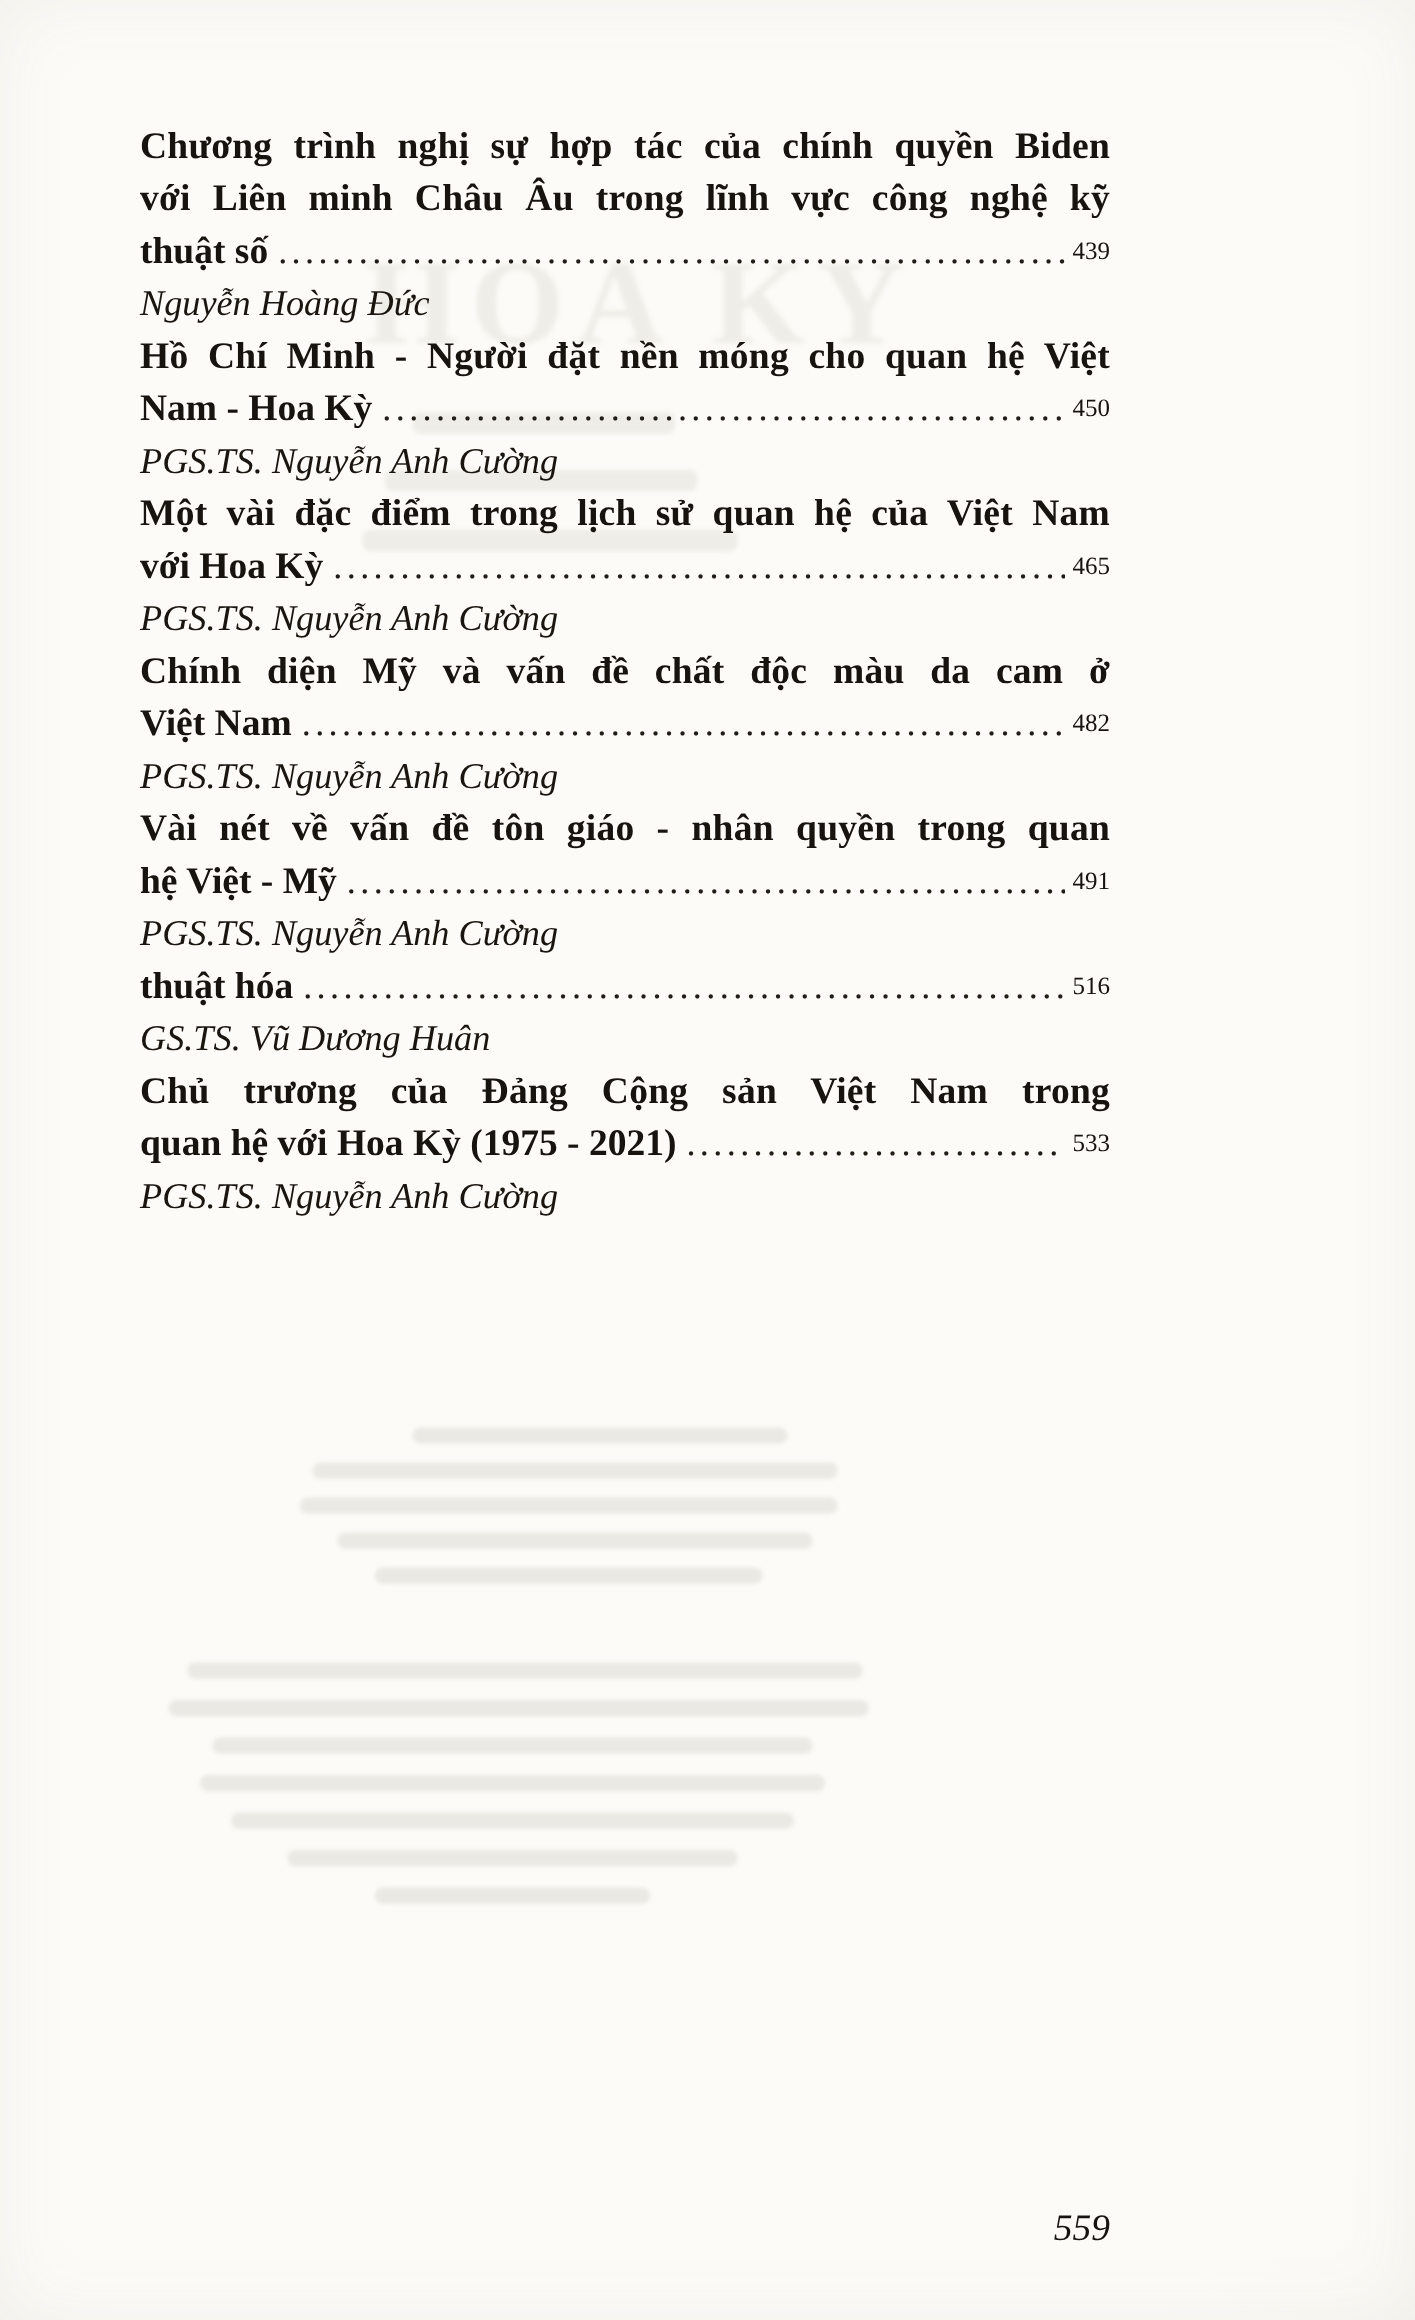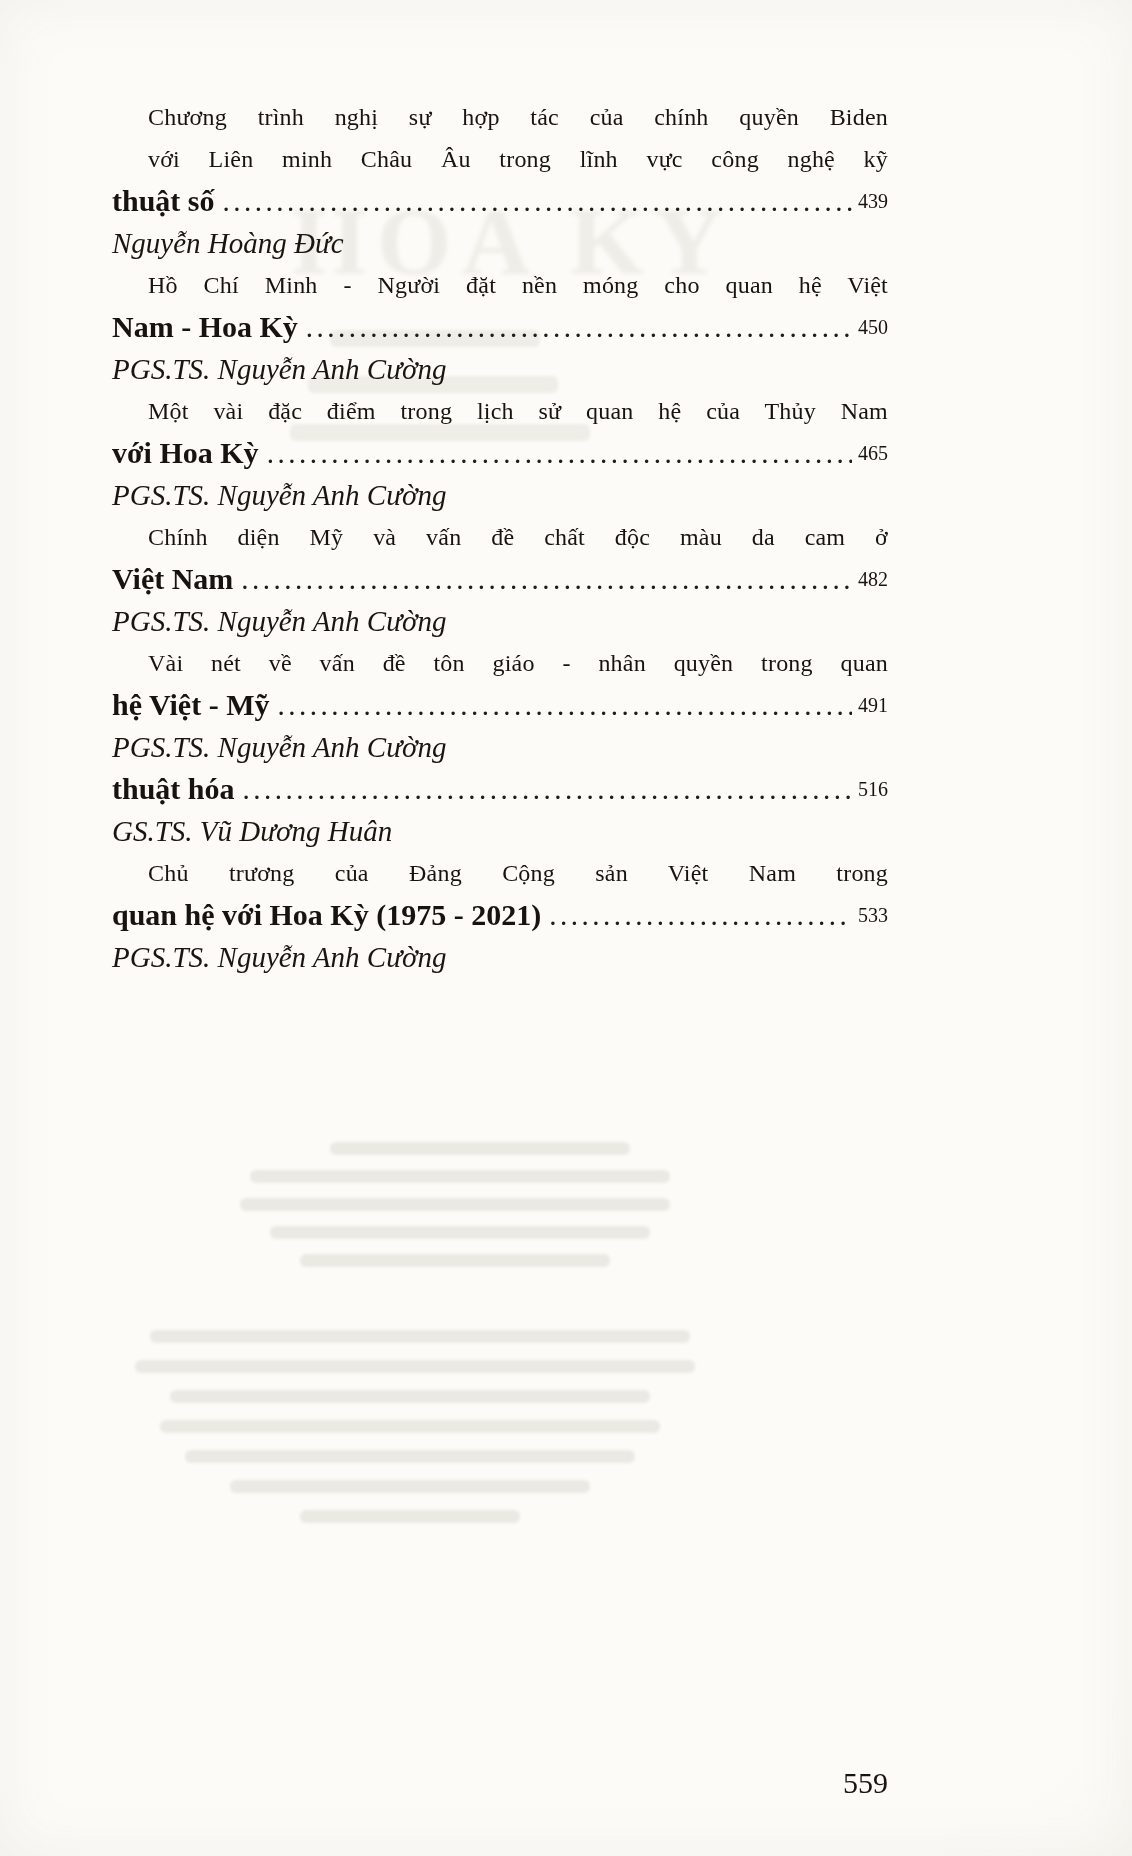--- a/index.html
+++ b/index.html
@@ -31,26 +31,25 @@
     filter:blur(1.5px);
   }
   .gbar.tall{height:17px;background:rgba(150,146,128,0.13);}
 
   
   .content{
     position:absolute;left:112px;top:96px;width:776px;
     color:#17130e;
   }
   .tline{
-    font-weight:normal;
-    font-size:24px;line-height:42px;
+    font-weight:bold;
+    font-size:30px;line-height:42px;
     text-align:justify;
     text-align-last:justify;
     letter-spacing:0.2px;
-    margin-left:36px;
   }
   .lastline{
     display:flex;align-items:flex-start;
     font-weight:bold;font-size:30px;line-height:42px;
   }
   .tend{white-space:nowrap;}
   .leader{
     flex:1;overflow:hidden;white-space:nowrap;
     margin:0 6px 0 8px;
     font-weight:normal;color:#201c16;
@@ -64,21 +63,21 @@
     font-size:20px;
   }
   .author{
     font-style:italic;font-weight:normal;
     font-size:29px;line-height:42px;
     text-align:left;padding-right:58px;
     color:#1a150f;
   }
   .folio{
     position:absolute;top:1766px;right:244px;
-    font-size:30px;color:#17130e;
+    font-size:30px;color:#17130e;font-style:italic;
   }
 </style>
 </head>
 <body>
 
 <div class="page">
 
   <div class="ghost ghost-watermark">HOA KY</div>
   <div class="gbar tall" style="top:330px;left:330px;width:210px;"></div>
   <div class="gbar tall" style="top:376px;left:308px;width:250px;"></div>
@@ -115,21 +114,21 @@
       <div class="tline">Hồ Chí Minh - Người đặt nền móng cho quan hệ Việt</div>
       <div class="lastline">
         <span class="tend">Nam - Hoa Kỳ</span>
         <span class="leader"></span>
         <span class="pagenum">450</span>
       </div>
       <div class="author">PGS.TS. Nguyễn Anh Cường</div>
     </div>
 
     <div class="toc-entry">
-      <div class="tline">Một vài đặc điểm trong lịch sử quan hệ của Thủy Nam</div>
+      <div class="tline">Một vài đặc điểm trong lịch sử quan hệ của Việt Nam</div>
       <div class="lastline">
         <span class="tend">với Hoa Kỳ</span>
         <span class="leader"></span>
         <span class="pagenum">465</span>
       </div>
       <div class="author">PGS.TS. Nguyễn Anh Cường</div>
     </div>
 
     <div class="toc-entry">
       <div class="tline">Chính diện Mỹ và vấn đề chất độc màu da cam ở</div>

